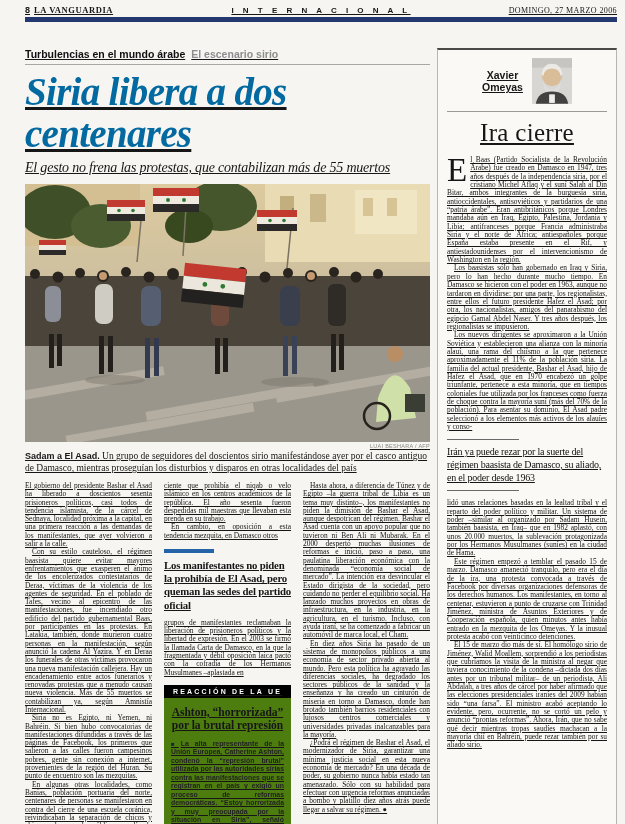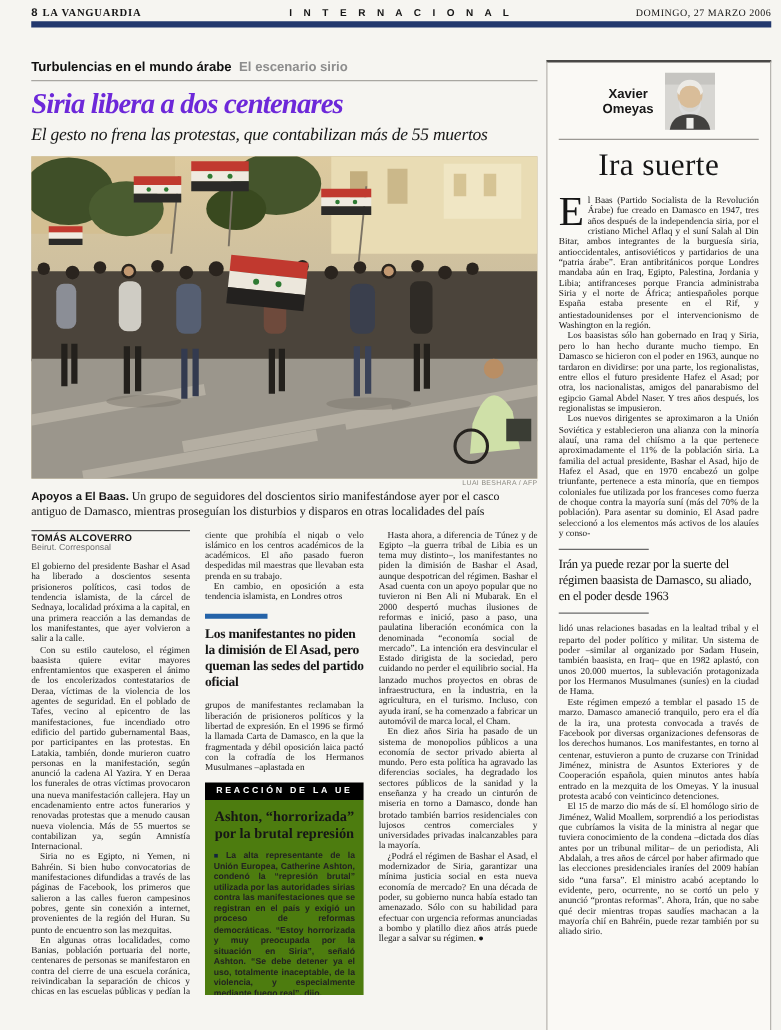--- a/index.html
+++ b/index.html
@@ -2,40 +2,40 @@
 <html><head>
 <meta charset="utf-8">
 <style>
   html,body{margin:0;padding:0;}
   body{
     width:625px;height:824px;overflow:hidden;
     background:#f6f5f1;color:#161616;
     font-family:"Liberation Serif", serif;
     -webkit-font-smoothing:antialiased;
   }
-  .page{box-sizing:border-box;width:625px;height:776px;padding:5px 8px 6px 25px;position:relative;}
+  .page{box-sizing:border-box;width:625px;height:776px;padding:5px 8px 6px 25px;position:relative;text-decoration:underline;}
 
   
   .masthead{display:grid;grid-template-columns:1fr auto 1fr;align-items:baseline;font-size:8.5px;}
   .mh-left{justify-self:start;}
   .mh-num{font-family:"Liberation Sans",sans-serif;font-weight:bold;font-size:9px;margin-right:4px;}
   .mh-paper{font-weight:bold;letter-spacing:.6px;font-size:8.5px;}
   .mh-center{font-family:"Liberation Sans",sans-serif;font-weight:bold;letter-spacing:3.5px;font-size:8px;}
   .mh-right{justify-self:end;font-size:8px;letter-spacing:.4px;}
   .navy-bar{height:5px;background:#22386e;margin-top:2px;}
 
   .content{display:flex;gap:7px;margin-top:26px;}
   .main-col{width:405px;flex:none;}
 
   
   .kicker{font-family:"Liberation Sans",sans-serif;font-weight:bold;font-size:10.5px;}
   .k-main{color:#111;}
   .k-sub{color:#8d8d8d;margin-left:6px;}
   .kicker-rule{border:none;border-top:1px solid #a9a7a2;margin:4px 0 6px;}
-  .headline{margin:2px 0 5px;font-style:italic;font-weight:bold;font-size:23px;line-height:1.08;letter-spacing:-.7px;color:#6d28d9;}
+  .headline{margin:2px 0 5px;font-style:italic;font-weight:bold;font-size:39px;line-height:1.08;letter-spacing:-.7px;color:#0369a1;}
   .headline span{display:block;}
   .subhead{margin:0 0 8px;font-style:italic;font-weight:normal;font-size:14px;letter-spacing:-.2px;white-space:nowrap;}
 
   
   .photo{margin:0;width:405px;height:258px;overflow:hidden;background:#c9bda1;}
   .photo svg{display:block;width:100%;height:100%;}
   .credit{text-align:right;font-family:"Liberation Sans",sans-serif;font-size:5.5px;color:#8a8880;margin:1px 0 2px;letter-spacing:.3px;}
   .caption{font-size:9.5px;line-height:1.25;margin:0 0 7px;}
   .caption .lead{font-family:"Liberation Sans",sans-serif;font-weight:bold;font-size:9px;}
 
@@ -211,43 +211,39 @@
           <ellipse cx="90" cy="196" rx="30" ry="5" fill="#7d786e" opacity=".5"></ellipse>
           <ellipse cx="270" cy="198" rx="34" ry="5" fill="#7d786e" opacity=".5"></ellipse>
           <circle cx="370" cy="170" r="8" fill="#b98e64"></circle>
           <path d="M353 214 q14 -40 32 -10 l6 30 -40 4 z" fill="#cfe0a8"></path>
           <circle cx="352" cy="232" r="13" fill="none" stroke="#26231f" stroke-width="2.5"></circle>
           <rect x="380" y="210" width="20" height="18" fill="#3a3d34"></rect>
         </svg>
       </figure>
       <div class="credit">LUAI BESHARA / AFP</div>
 
-      <p class="caption"><span class="lead">Apoyos a El Baas.</span><span> Un grupo de seguidores del doscientos sirio manifestándose ayer por el casco antiguo de Damasco, mientras proseguían los disturbios y disparos en otras localidades del país</span></p>
+      <p class="caption"><span class="lead">Sadam a El Asad.</span><span> Un grupo de seguidores del doscientos sirio manifestándose ayer por el casco antiguo de Damasco, mientras proseguían los disturbios y disparos en otras localidades del país</span></p>
 
       <div class="cols">
 
         <div class="col">
-          <div class="byline">
-            <span class="byline-name">TOMÁS ALCOVERRO</span>
-            <span class="byline-role">Beirut. Corresponsal</span>
-          </div>
           <p>El gobierno del presidente Bashar el Asad ha liberado a doscientos sesenta prisioneros políticos, casi todos de tendencia islamista, de la cárcel de Sednaya, localidad próxima a la capital, en una primera reacción a las demandas de los manifestantes, que ayer volvieron a salir a la calle.</p>
           <p class="indent">Con su estilo cauteloso, el régimen baasista quiere evitar mayores enfrentamientos que exasperen el ánimo de los encolerizados contestatarios de Deraa, víctimas de la violencia de los agentes de seguridad. En el poblado de Tafes, vecino al epicentro de las manifestaciones, fue incendiado otro edificio del partido gubernamental Baas, por participantes en las protestas. En Latakia, también, donde murieron cuatro personas en la manifestación, según anunció la cadena Al Yazira. Y en Deraa los funerales de otras víctimas provocaron una nueva manifestación callejera. Hay un encadenamiento entre actos funerarios y renovadas protestas que a menudo causan nueva violencia. Más de 55 muertos se contabilizan ya, según Amnistía Internacional.</p>
           <p class="indent">Siria no es Egipto, ni Yemen, ni Bahréin. Si bien hubo convocatorias de manifestaciones difundidas a través de las páginas de Facebook, los primeros que salieron a las calles fueron campesinos pobres, gente sin conexión a internet, provenientes de la región del Huran. Su punto de encuentro son las mezquitas.</p>
           <p class="indent">En algunas otras localidades, como Banias, población portuaria del norte, centenares de personas se manifestaron en contra del cierre de una escuela coránica, reivindicaban la separación de chicos y chicas en las escuelas públicas y pedían la anulación de una ley re-</p>
         </div>
 
         <div class="col col2">
-          <p>ciente que prohibía el niqab o velo islámico en los centros académicos de la académicos. El año pasado fueron despedidas mil maestras que llevaban esta prenda en su trabajo.</p>
-          <p class="indent">En cambio, en oposición a esta tendencia islamista, en Londres otros</p>
+          <p>ciente que prohibía el niqab o velo islámico en los centros académicos de la república. El año sesenta fueron despedidas mil maestras que llevaban esta prenda en su trabajo.</p>
+          <p class="indent">En cambio, en oposición a esta tendencia mezquita, en Damasco otros</p>
           <div class="pullquote">
             <div class="pq-bar"></div>
-            <div class="pq-text">Los manifestantes no piden la dimisión de El Asad, pero queman las sedes del partido oficial</div>
+            <div class="pq-text">Los manifestantes no piden la prohibía de El Asad, pero queman las sedes del partido oficial</div>
           </div>
-          <p>grupos de manifestantes reclamaban la liberación de prisioneros políticos y la libertad de expresión. En el 1996 se firmó la llamada Carta de Damasco, en la que la fragmentada y débil oposición laica pactó con la cofradía de los Hermanos Musulmanes –aplastada en</p>
+          <p>grupos de manifestantes reclamaban la liberación de prisioneros políticos y la libertad de expresión. En el 2003 se firmó la llamada Carta de Damasco, en la que la fragmentada y débil oposición laica pactó con la cofradía de los Hermanos Musulmanes –aplastada en</p>
           <div class="ue-kicker">REACCIÓN DE LA UE</div>
           <div class="ue-box">
             <h3 class="ue-title">Ashton, “horrorizada” por la brutal represión</h3>
             <p class="ue-body"><span class="ue-bullet">■</span><span>La alta representante de la Unión Europea, Catherine Ashton, condenó la “represión brutal” utilizada por las autoridades sirias contra las manifestaciones que se registran en el país y exigió un proceso de reformas democráticas. “Estoy horrorizada y muy preocupada por la situación en Siria”, señaló Ashton. “Se debe detener ya el uso, totalmente inaceptable, de la violencia, y especialmente mediante fuego real”, dijo.</span></p>
           </div>
         </div>
 
         <div class="col">
           <p class="indent">Hasta ahora, a diferencia de Túnez y de Egipto –la guerra tribal de Libia es un tema muy distinto–, los manifestantes no piden la dimisión de Bashar el Asad, aunque despotrican del régimen. Bashar el Asad cuenta con un apoyo popular que no tuvieron ni Ben Ali ni Mubarak. En el 2000 despertó muchas ilusiones de reformas e inició, paso a paso, una paulatina liberación económica con la denominada “economía social de mercado”. La intención era desvincular el Estado dirigista de la sociedad, pero cuidando no perder el equilibrio social. Ha lanzado muchos proyectos en obras de infraestructura, en la industria, en la agricultura, en el turismo. Incluso, con ayuda iraní, se ha comenzado a fabricar un automóvil de marca local, el Cham.</p>
           <p class="indent">En diez años Siria ha pasado de un sistema de monopolios públicos a una economía de sector privado abierta al mundo. Pero esta política ha agravado las diferencias sociales, ha degradado los sectores públicos de la sanidad y la enseñanza y ha creado un cinturón de miseria en torno a Damasco, donde han brotado también barrios residenciales con lujosos centros comerciales y universidades privadas inalcanzables para la mayoría.</p>
@@ -268,21 +264,21 @@
             <rect width="42" height="48" fill="#d7d6d2"></rect>
             <rect width="42" height="10" fill="#c6c5c1"></rect>
             <circle cx="21" cy="19" r="10.5" fill="#d9bd99"></circle>
             <path d="M10 16 q2 -10 11 -10 q9 0 11 10 l-2 3 q-1 -8 -9 -8 q-8 0 -9 8 z" fill="#eceae5"></path>
             <path d="M12 22 q1 11 9 11 q8 0 9 -11 l0 7 q-2 8 -9 8 q-7 0 -9 -8 z" fill="#ddd"></path>
             <path d="M4 48 q2 -13 17 -13 q15 0 17 13 z" fill="#42413f"></path>
             <rect x="18" y="38" width="6" height="9" fill="#efefec"></rect>
           </svg>
         </div>
       </div>
-      <h2 class="op-title">Ira suerte</h2>
+      <h2 class="op-title">Ira cierre</h2>
       <div class="op-body">
         <p><span class="dropcap">E</span><span>l Baas (Partido Socialista de la Revolución Árabe) fue creado en Damasco en 1947, tres años después de la independencia siria, por el cristiano Michel Aflaq y el suní Salah al Din Bitar, ambos integrantes de la burguesía siria, antioccidentales, antisoviéticos y partidarios de una “patria árabe”. Eran antibritánicos porque Londres mandaba aún en Iraq, Egipto, Palestina, Jordania y Libia; antifranceses porque Francia administraba Siria y el norte de África; antiespañoles porque España estaba presente en el Rif, y antiestadounidenses por el intervencionismo de Washington en la región.</span></p>
         <p class="indent">Los baasistas sólo han gobernado en Iraq y Siria, pero lo han hecho durante mucho tiempo. En Damasco se hicieron con el poder en 1963, aunque no tardaron en dividirse: por una parte, los regionalistas, entre ellos el futuro presidente Hafez el Asad; por otra, los nacionalistas, amigos del panarabismo del egipcio Gamal Abdel Naser. Y tres años después, los regionalistas se impusieron.</p>
         <p class="indent">Los nuevos dirigentes se aproximaron a la Unión Soviética y establecieron una alianza con la minoría alauí, una rama del chiísmo a la que pertenece aproximadamente el 11% de la población siria. La familia del actual presidente, Bashar el Asad, hijo de Hafez el Asad, que en 1970 encabezó un golpe triunfante, pertenece a esta minoría, que en tiempos coloniales fue utilizada por los franceses como fuerza de choque contra la mayoría suní (más del 70% de la población). Para asentar su dominio, El Asad padre seleccionó a los elementos más activos de los alauíes y conso-</p>
         <div class="op-quote">
           <div class="rule"></div>
           <div class="op-quote-text">Irán ya puede rezar por la suerte del régimen baasista de Damasco, su aliado, en el poder desde 1963</div>
           <div class="rule"></div>
         </div>
         <p>lidó unas relaciones basadas en la lealtad tribal y el reparto del poder político y militar. Un sistema de poder –similar al organizado por Sadam Husein, también baasista, en Iraq– que en 1982 aplastó, con unos 20.000 muertos, la sublevación protagonizada por los Hermanos Musulmanes (suníes) en la ciudad de Hama.</p>

